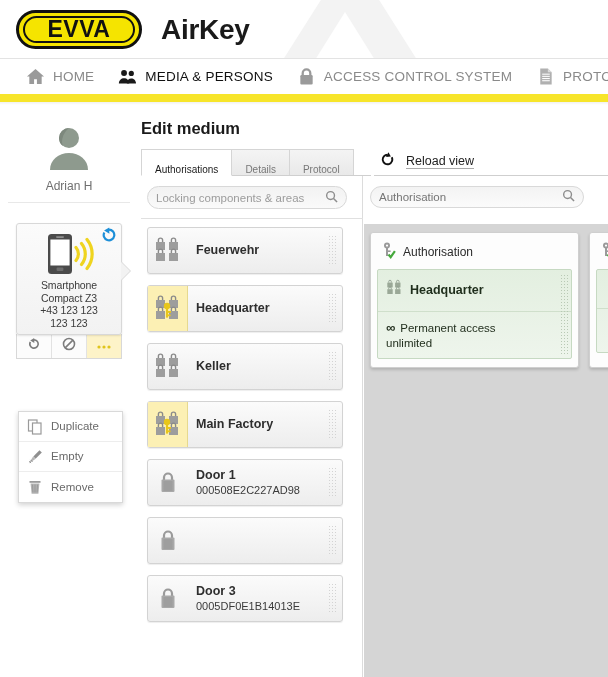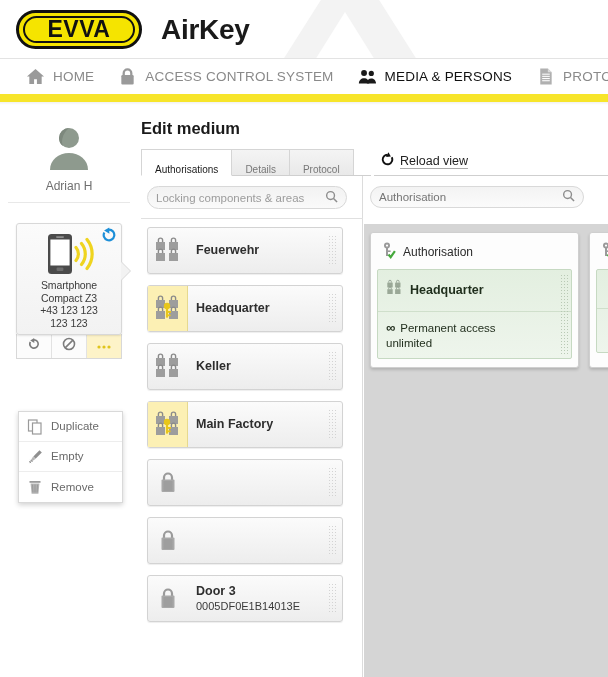--- a/index.html
+++ b/index.html
@@ -153,21 +153,21 @@
     margin-right:-1px; cursor:pointer;
   }
   .tab.active {
     background:#fff; color:#1a1a1a; font-weight:normal;
     border-bottom:1px solid #fff; z-index:3;
   }
   .tabs-underline {
     position:absolute; left:3px; top:70px; width:230px; height:1px; background:#cfcfcf;
   }
   .reload-view {
-    position:absolute; left:242px; top:47px; display:flex; align-items:center; cursor:pointer;
+    position:absolute; left:242px; top:47px; display:flex; align-items:center; cursor:pointer;gap:6px;
   }
   .reload-label {
     font-size:12.5px; color:#222; margin-left:5px;
     border-bottom:1px solid #aaa;
   }
   .reload-underline-long{
     position:absolute; left:236px; top:70px; width:234px; height:1px; background:#cfcfcf;
   }
 
   
@@ -273,40 +273,40 @@
 
     <div class="nav-item">
       <span class="nav-icon">
         <svg class="nav-icon" viewBox="0 0 20 20">
             <path fill="#9a9a9a" d="M10 2L1 10h2.5v8h5v-5h3v5h5v-8H19z"></path>
           </svg>
       </span>
       <span class="nav-label">HOME</span>
     </div>
 
-    <div class="nav-item">
-      <span class="nav-icon">
-        <svg class="nav-icon" viewBox="0 0 20 20">
-          <path fill="none" stroke="#9a9a9a" stroke-width="2.4" d="M6 9V6.5a4 4 0 0 1 8 0V9"></path>
-          <rect x="3.5" y="8.5" width="13" height="10" rx="1.2" fill="#9a9a9a"></rect>
-        </svg>
-      </span>
-      <span class="nav-label">ACCESS CONTROL SYSTEM</span>
-    </div>
-
     <div class="nav-item active">
       <span class="nav-icon">
         <svg class="nav-icon" viewBox="0 0 22 20">
           <circle cx="7" cy="6" r="3.4" fill="#1a1a1a"></circle>
           <path fill="#1a1a1a" d="M1 18c0-3.6 2.7-6 6-6s6 2.4 6 6z"></path>
           <circle cx="15.4" cy="6.4" r="3" fill="#1a1a1a"></circle>
           <path fill="#1a1a1a" d="M10.2 18c0-3.3 2.4-5.6 5.2-5.6S20.8 14.7 20.8 18z"></path>
         </svg>
       </span>
       <span class="nav-label">MEDIA &amp; PERSONS</span>
+    </div>
+
+    <div class="nav-item">
+      <span class="nav-icon">
+        <svg class="nav-icon" viewBox="0 0 20 20">
+          <path fill="none" stroke="#9a9a9a" stroke-width="2.4" d="M6 9V6.5a4 4 0 0 1 8 0V9"></path>
+          <rect x="3.5" y="8.5" width="13" height="10" rx="1.2" fill="#9a9a9a"></rect>
+        </svg>
+      </span>
+      <span class="nav-label">ACCESS CONTROL SYSTEM</span>
     </div>
 
     <div class="nav-item">
       <span class="nav-icon">
         <svg class="nav-icon" viewBox="0 0 20 20">
           <path fill="#b0b0b0" d="M4.5 1.5h8l4 4v13h-12z"></path>
           <path fill="#dcdcdc" d="M12.5 1.5l4 4h-4z"></path>
           <g fill="#ffffff">
               <rect x="6.5" y="7" width="8" height="1.1"></rect>
               <rect x="6.5" y="9.3" width="8" height="1.1"></rect>
@@ -589,20 +589,24 @@
               <path fill="none" stroke="#9a9a9a" stroke-width="2.2" d="M7 10V7.5a4 4 0 0 1 8 0V10"></path>
               <rect x="4.5" y="9.5" width="13" height="12.5" rx="1" fill="#a8a8a8"></rect>
               <g stroke="#8f8f8f" stroke-width="0.8">
                   <line x1="6.5" y1="12" x2="15.5" y2="12"></line>
                   <line x1="6.5" y1="14" x2="15.5" y2="14"></line>
                   <line x1="6.5" y1="16" x2="15.5" y2="16"></line>
                   <line x1="6.5" y1="18" x2="15.5" y2="18"></line>
                   <line x1="6.5" y1="20" x2="15.5" y2="20"></line>
                 </g>
             </svg>
+          </div>
+          <div class="li-text">
+            <div class="li-title">Door 1</div>
+            <div class="li-sub">000508E2C227AD98</div>
           </div>
           <div class="li-grip"></div>
         </div>
 
         <div class="list-item">
           <div class="li-iconbox">
             <svg width="22" height="26" viewBox="0 0 22 26">
               <path fill="none" stroke="#9a9a9a" stroke-width="2.2" d="M7 10V7.5a4 4 0 0 1 8 0V10"></path>
               <rect x="4.5" y="9.5" width="13" height="12.5" rx="1" fill="#a8a8a8"></rect>
               <g stroke="#8f8f8f" stroke-width="0.8">

